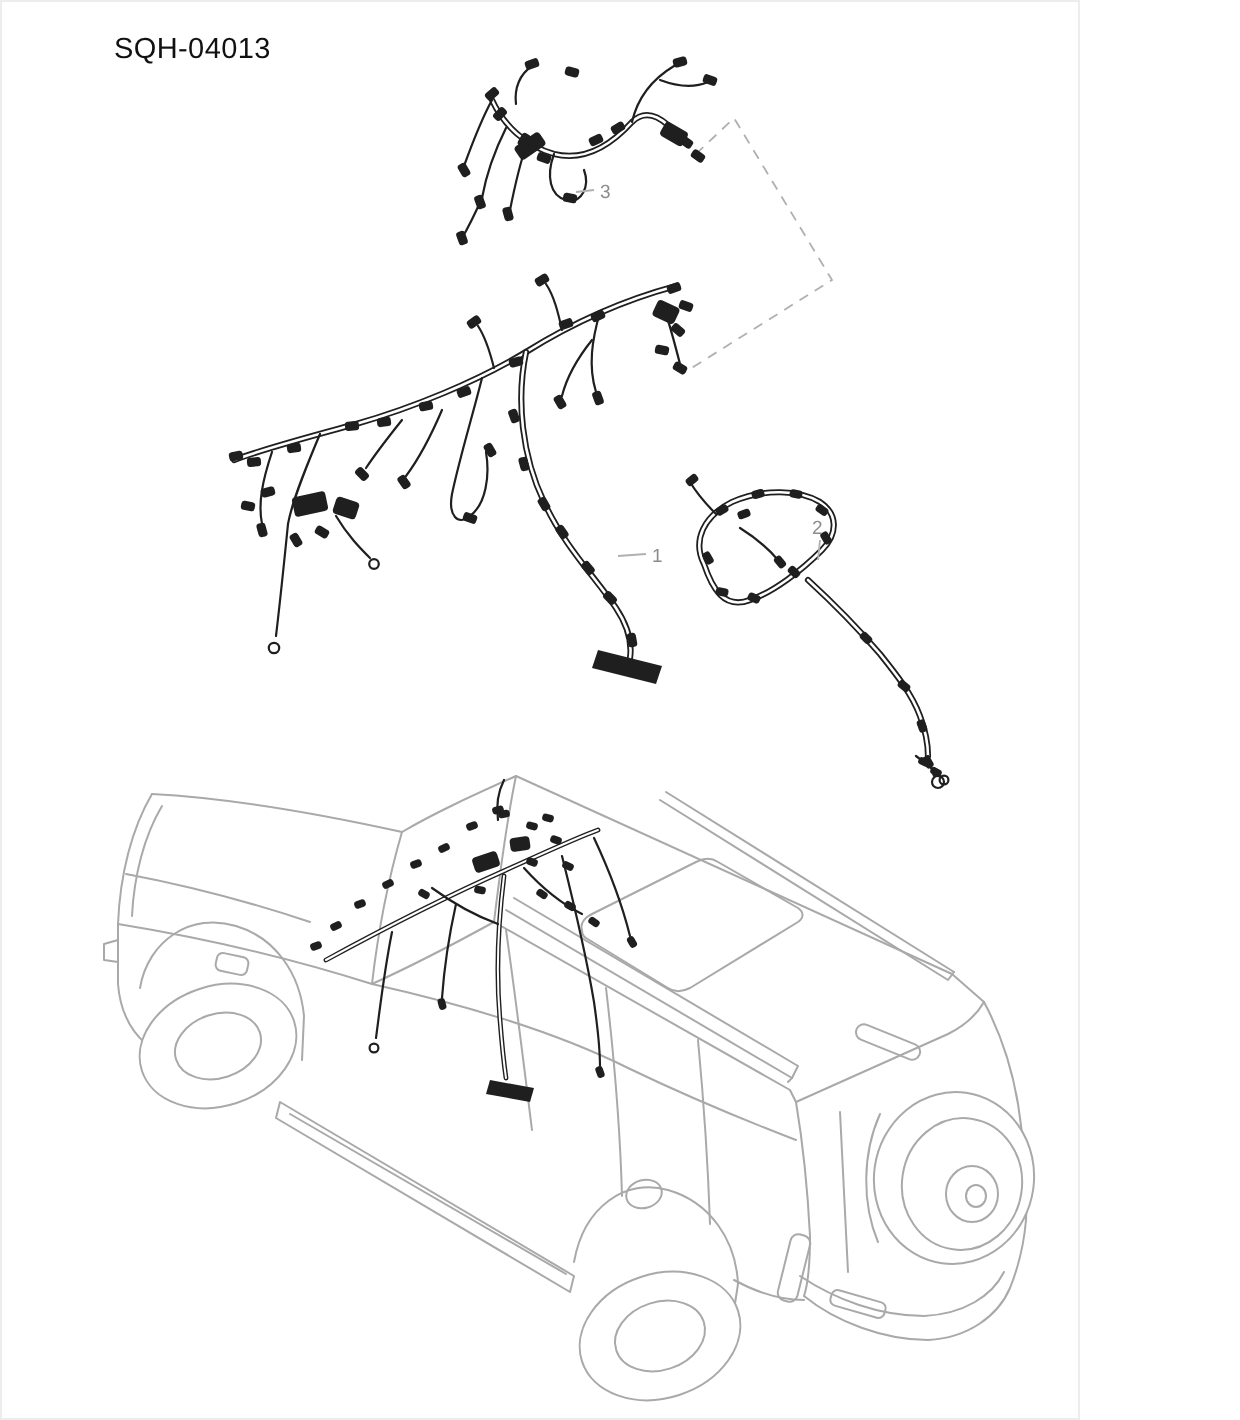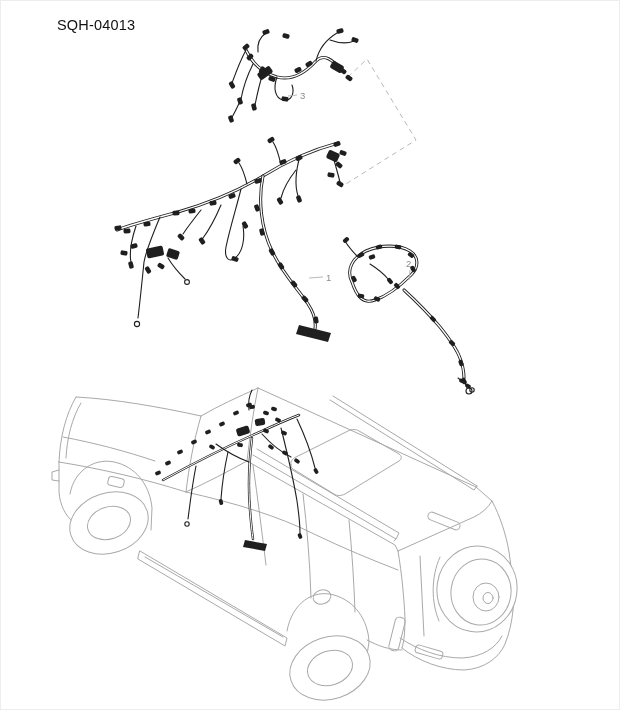--- a/index.html
+++ b/index.html
@@ -1,17 +1,17 @@
 <!DOCTYPE html>
 <html style="--bg: #ffffff; --tt: #111111; --cl: #a9a9a9; --hl: #1f1f1f; --dl: #b0b0b0; --ct: #8c8c8c;"><head>
 <meta charset="utf-8">
 <style>
   html,body{margin:0;padding:0;background:#fff;}
   .canvas{
-    position:relative;width:620px;height:710px;background:var(--bg,#fff);
+    position:relative;width:540px;height:710px;background:var(--bg,#fff);
     font-family:"Liberation Sans",sans-serif;overflow:hidden;
     box-shadow:inset 0 0 0 1px #ededed;
   }
   .diagram-code{
     position:absolute;left:57px;top:17px;font-size:14.5px;color:var(--tt,#111);
     letter-spacing:.2px;
   }
   svg{position:absolute;left:0;top:0;}
   .w{fill:none;stroke:var(--hl,#1f1f1f);stroke-width:1.1;stroke-linecap:round}
   .t{fill:none;stroke:var(--hl,#1f1f1f);stroke-width:3.1;stroke-linecap:round;stroke-linejoin:round}

